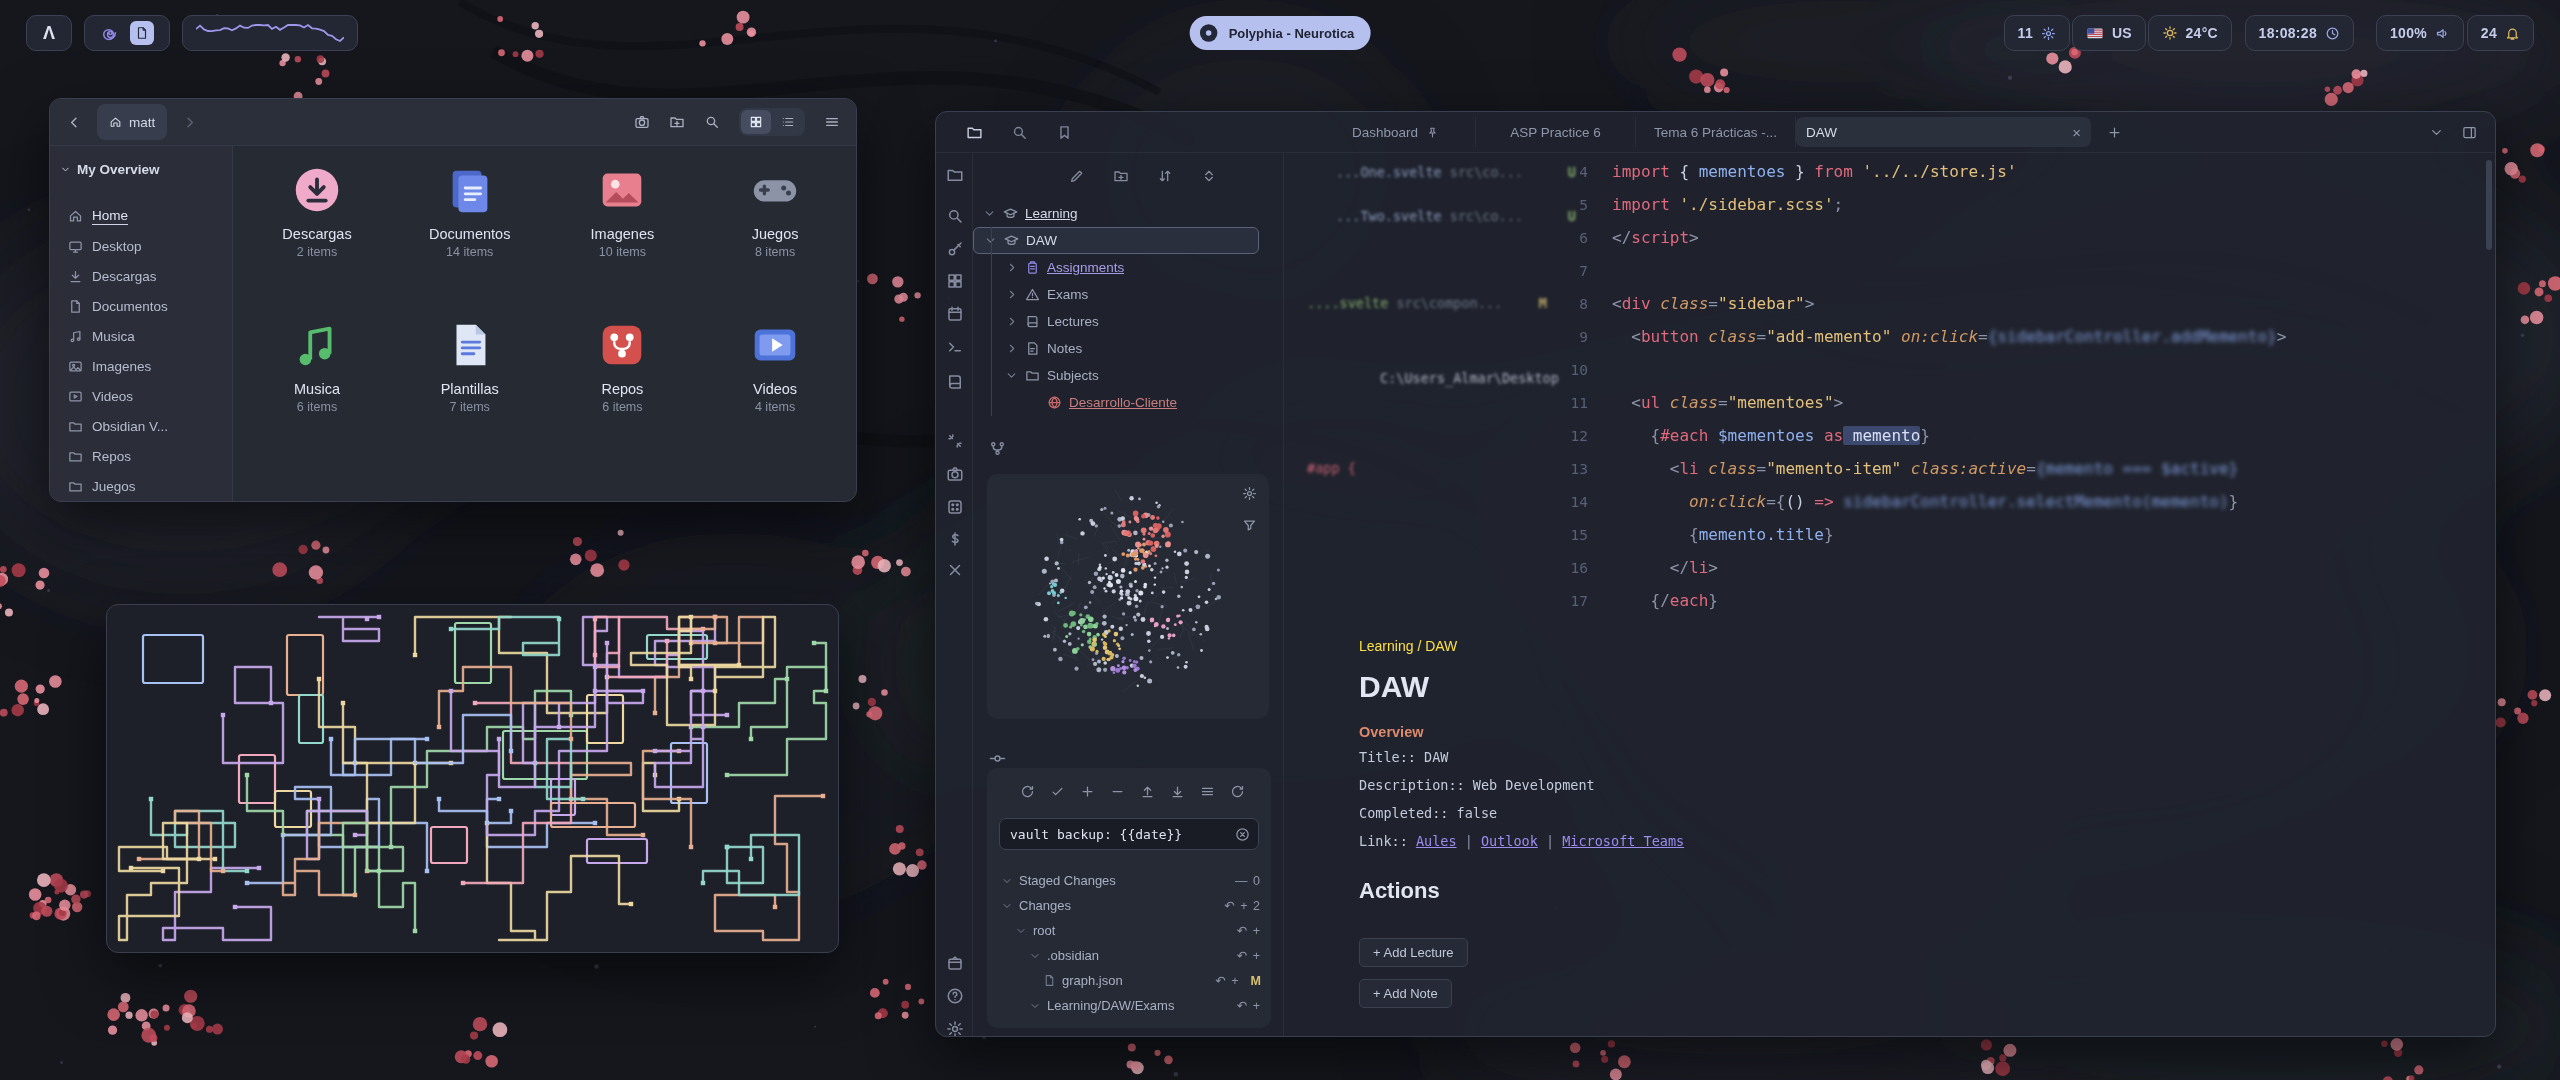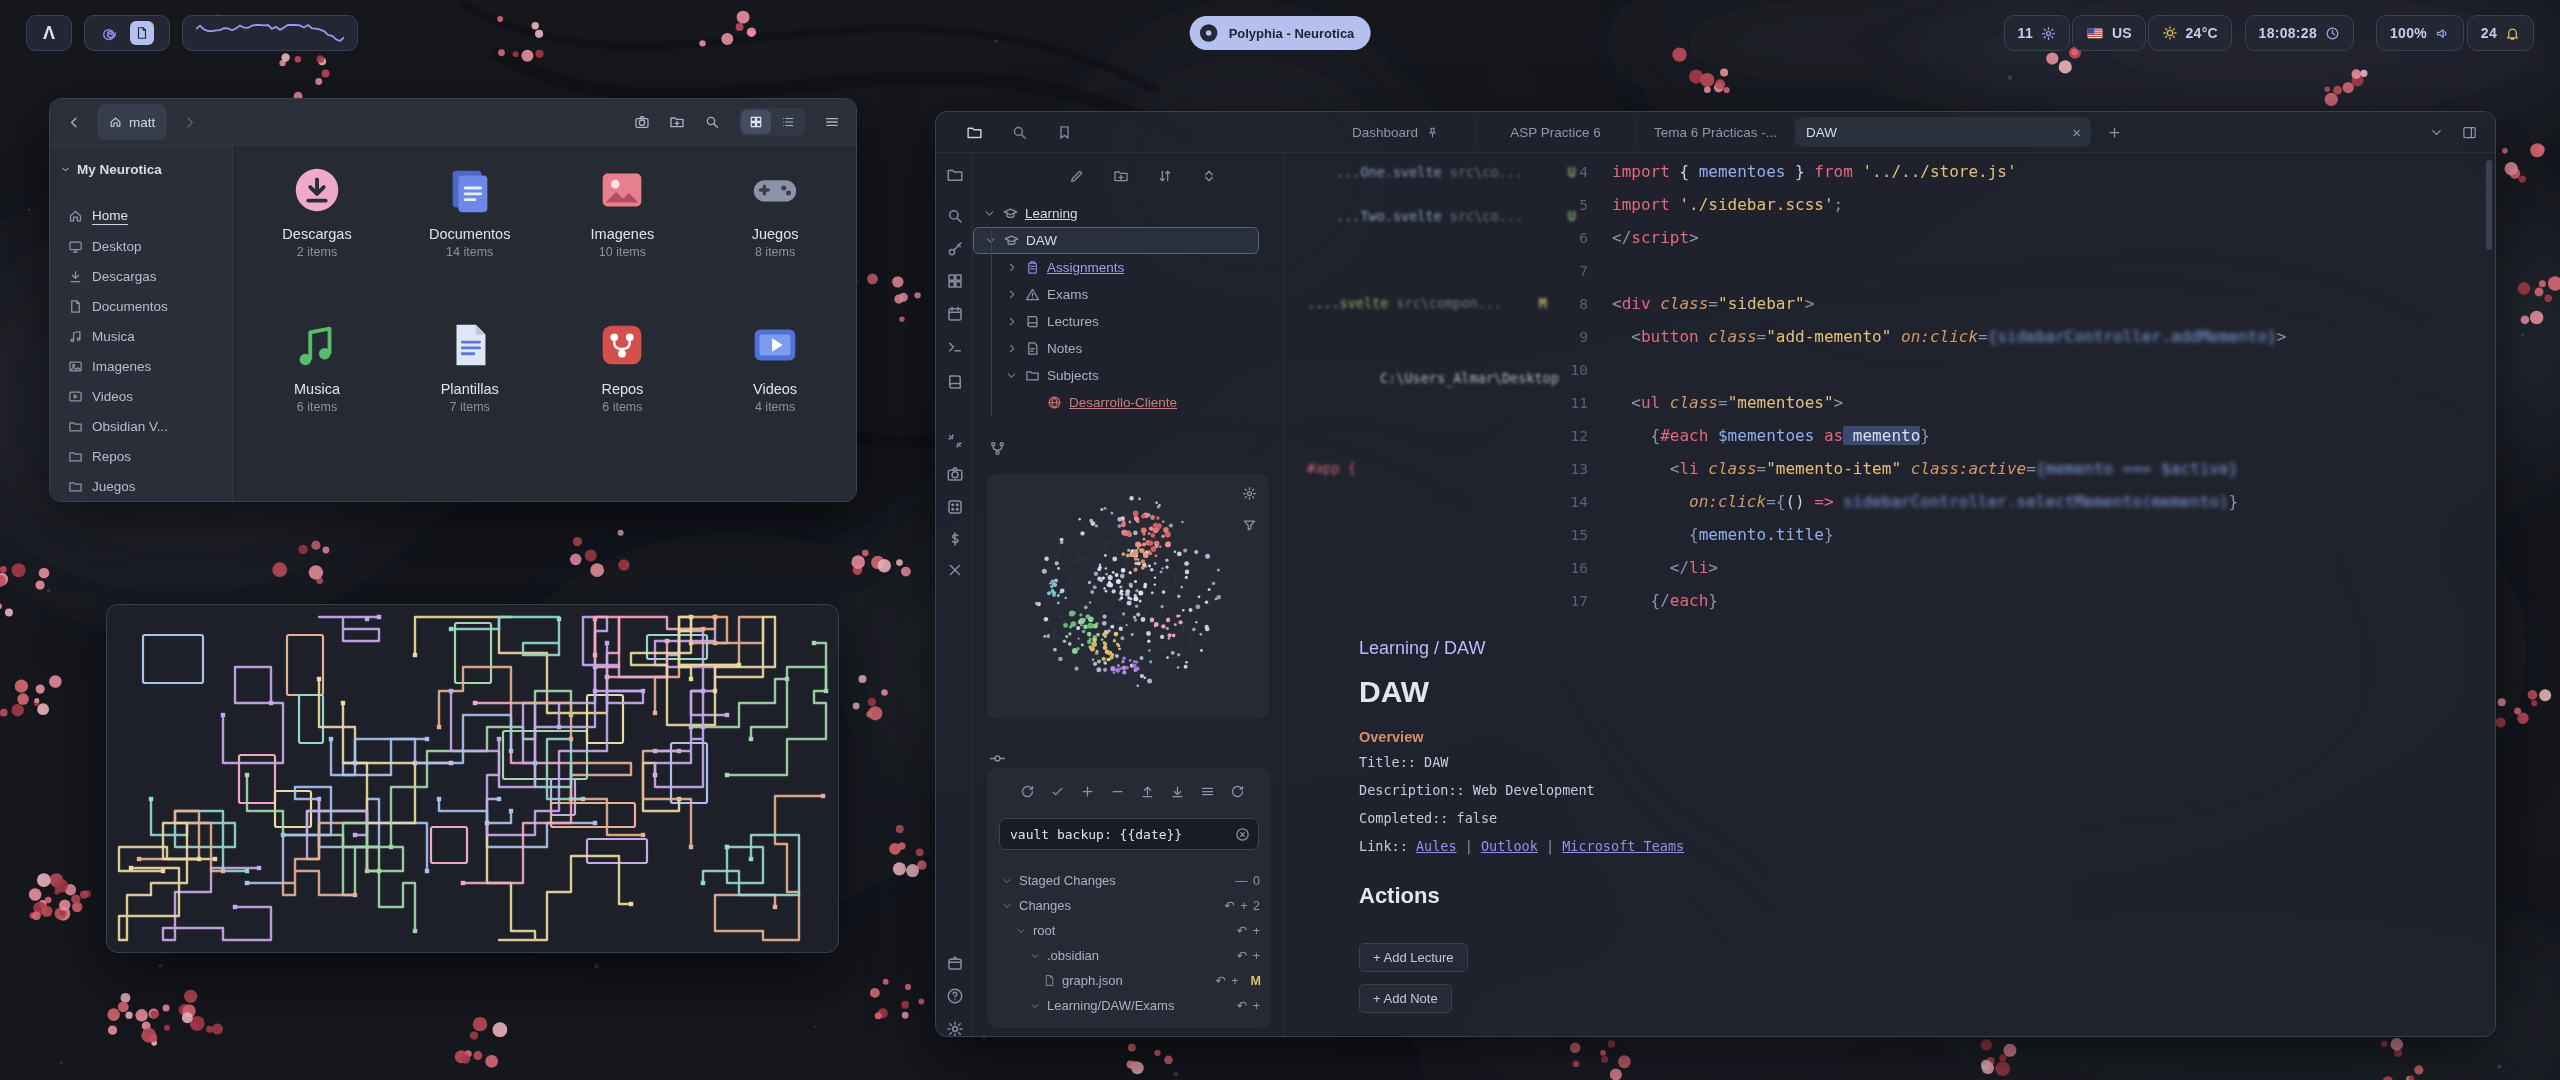--- a/index.html
+++ b/index.html
@@ -122,21 +122,21 @@
   .code-line{height:33px}
   .gutter{display:inline-block;width:330px;text-align:right;padding-right:24px;
           color:#566078;font-size:14.5px;box-sizing:border-box}
   .tok-k{color:#e0697e}.tok-t{color:#e0697e}
   .tok-a{color:#d19a66;font-style:italic}
   .tok-s{color:#e3c07b}.tok-p{color:#8b93a8}
   .tok-b{color:#8fb0ee}.tok-w{color:#c8d0e4}
   .tok-g{color:#7e9ad8;filter:blur(2px)}
   .tok-hl{color:#d8e0f4;background:rgba(95,120,190,.45);border-radius:2px}
   .note{position:absolute;left:77px;top:486px;right:70px}
-  .crumb{font-size:18px;color:#c4b5fd}
+  .crumb{font-size:14px;color:#fde047}
   .note h1{margin:16px 0 0;font-size:30px;color:#e2e6f2;font-weight:700}
   .ov{margin-top:20px;font-size:14.5px;font-weight:700;color:#dd8a6d}
   .nf{margin-top:7px;font:13.5px/21px "DejaVu Sans Mono",monospace;color:#c3cbdc}
   .nf a{color:#9b8cf0;text-decoration:underline;cursor:pointer}
   .nf .sep{color:#8b93a8}
   .note h2{margin:26px 0 0;font-size:22px;color:#e2e6f2;font-weight:700}
   .nbtn{display:block;width:max-content;margin-top:12px;padding:6px 13px;background:#262a36;
         border:1px solid #3a4050;border-radius:5px;color:#c2c9da;font-size:13px;cursor:pointer}
   .nbtn:first-of-type{margin-top:34px}
   .ob-scroll{position:absolute;right:3px;top:8px;width:6px;height:90px;background:#3a4150;border-radius:3px}
@@ -603,21 +603,21 @@
     </div>
   </div>
   <div class="fm-body">
     <div class="fm-sidebar">
       <div class="sb-header">
         <span>
             <svg viewBox="0 0 24 24" width="11" height="11" class="ic">
               <path d="M6 9l6 6 6-6"></path>
             </svg>
           </span>
-        <span>My Neurotica</span>
+        <span>My Overview</span>
       </div>
       <div id="fm-sidebar-items">
           <div class="sb-row" style="top: 56px;">
             <svg viewBox="0 0 24 24" width="15" height="15" class="ic">
               <path d="M4 11 12 4l8 7v8h-5v-6h-6v6H4z"></path>
             </svg>
             <span class="sb-label active">Home</span>
           </div>
           <div class="sb-row" style="top: 86px;">
             <svg viewBox="0 0 24 24" width="15" height="15" class="ic">

